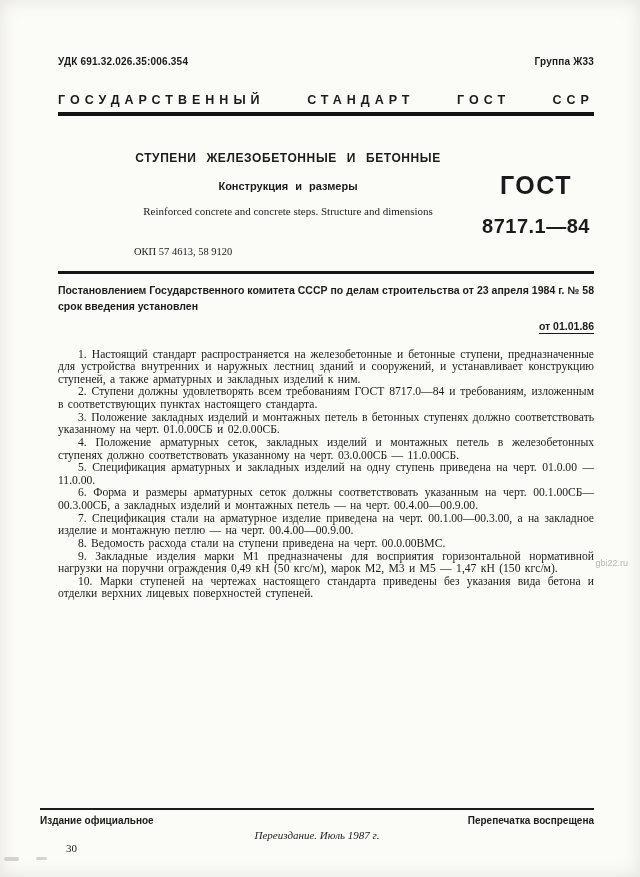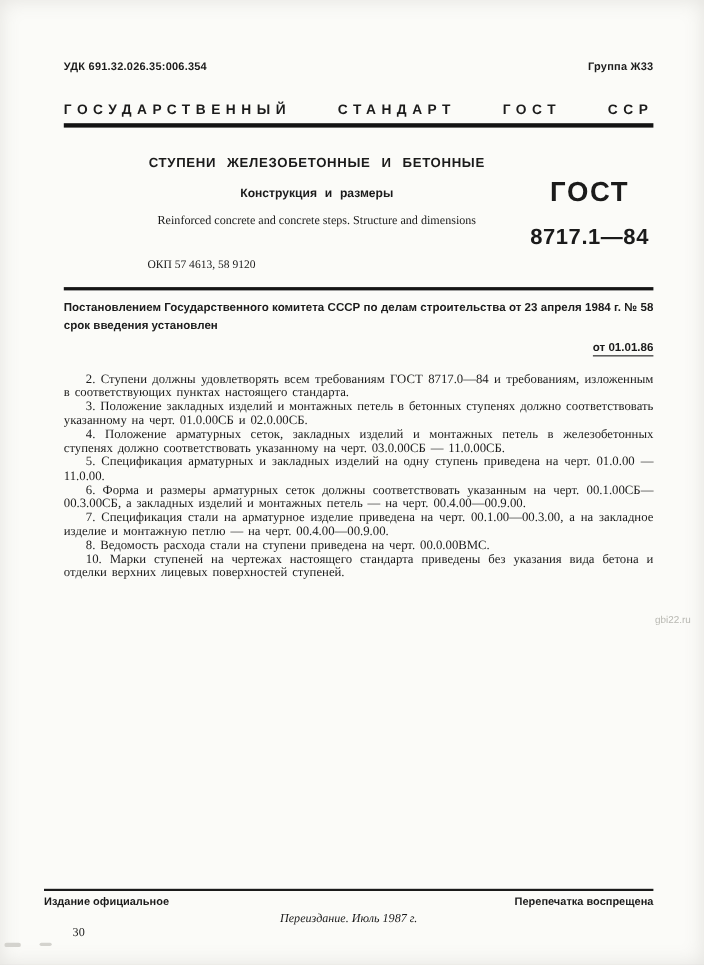--- a/index.html
+++ b/index.html
@@ -28,21 +28,21 @@
   .org-header{
     margin-top:26px;
     display:flex;justify-content:space-between;
     font-family:"Liberation Sans", sans-serif;
     font-weight:bold;font-size:12.5px;
   }
   .org-header span{letter-spacing:5px;}
   .rule-thick{height:4px;background:#131313;margin-top:5px;}
   .rule-mid{height:3px;background:#161616;margin-top:14px;}
 
-  .title-block{display:flex;margin-top:25px;}
+  .title-block{display:flex;margin-top:35px;}
   .title-left{flex:1;text-align:center;padding-left:40px;}
   .title-ru{
     font-family:"Liberation Sans", sans-serif;font-weight:bold;
     font-size:12px;letter-spacing:0.6px;word-spacing:6px;
   }
   .subtitle-ru{
     font-family:"Liberation Sans", sans-serif;font-weight:bold;
     font-size:11px;word-spacing:4px;margin-top:15px;
   }
   .title-en{
@@ -138,27 +138,29 @@
 
     <div class="rule-mid"></div>
 
     <div class="decree">Постановлением Государственного комитета СССР по делам строительства от 23 апреля 1984 г. № 58 срок введения установлен</div>
     <div class="effective-date-row">
       <span class="effective-date">от 01.01.86</span>
     </div>
 
 
     <div class="body-text">
+      <p>1. Настоящий стандарт распространяется на железобетонные и бетонные ступени, предназначенные для устройства внутренних и наружных лестниц зданий и сооружений, и устанавливает конструкцию ступеней, а также арматурных и закладных изделий к ним.</p>
       <p>2. Ступени должны удовлетворять всем требованиям ГОСТ 8717.0—84 и требованиям, изложенным в соответствующих пунктах настоящего стандарта.</p>
       <p>3. Положение закладных изделий и монтажных петель в бетонных ступенях должно соответствовать указанному на черт. 01.0.00СБ и 02.0.00СБ.</p>
       <p>4. Положение арматурных сеток, закладных изделий и монтажных петель в железобетонных ступенях должно соответствовать указанному на черт. 03.0.00СБ — 11.0.00СБ.</p>
       <p>5. Спецификация арматурных и закладных изделий на одну ступень приведена на черт. 01.0.00 — 11.0.00.</p>
       <p>6. Форма и размеры арматурных сеток должны соответствовать указанным на черт. 00.1.00СБ—00.3.00СБ, а закладных изделий и монтажных петель — на черт. 00.4.00—00.9.00.</p>
       <p>7. Спецификация стали на арматурное изделие приведена на черт. 00.1.00—00.3.00, а на закладное изделие и монтажную петлю — на черт. 00.4.00—00.9.00.</p>
       <p>8. Ведомость расхода стали на ступени приведена на черт. 00.0.00ВМС.</p>
+      <p>9. Закладные изделия марки М1 предназначены для восприятия горизонтальной нормативной нагрузки на поручни ограждения 0,49 кН (50 кгс/м), марок М2, М3 и М5 — 1,47 кН (150 кгс/м).</p>
       <p>10. Марки ступеней на чертежах настоящего стандарта приведены без указания вида бетона и отделки верхних лицевых поверхностей ступеней.</p>
     </div>
   </div>
 
   <div class="watermark">gbi22.ru</div>
 
   <div class="footer">
     <div class="rule-thin"></div>
     <div class="footer-row">
       <span>Издание официальное</span>

